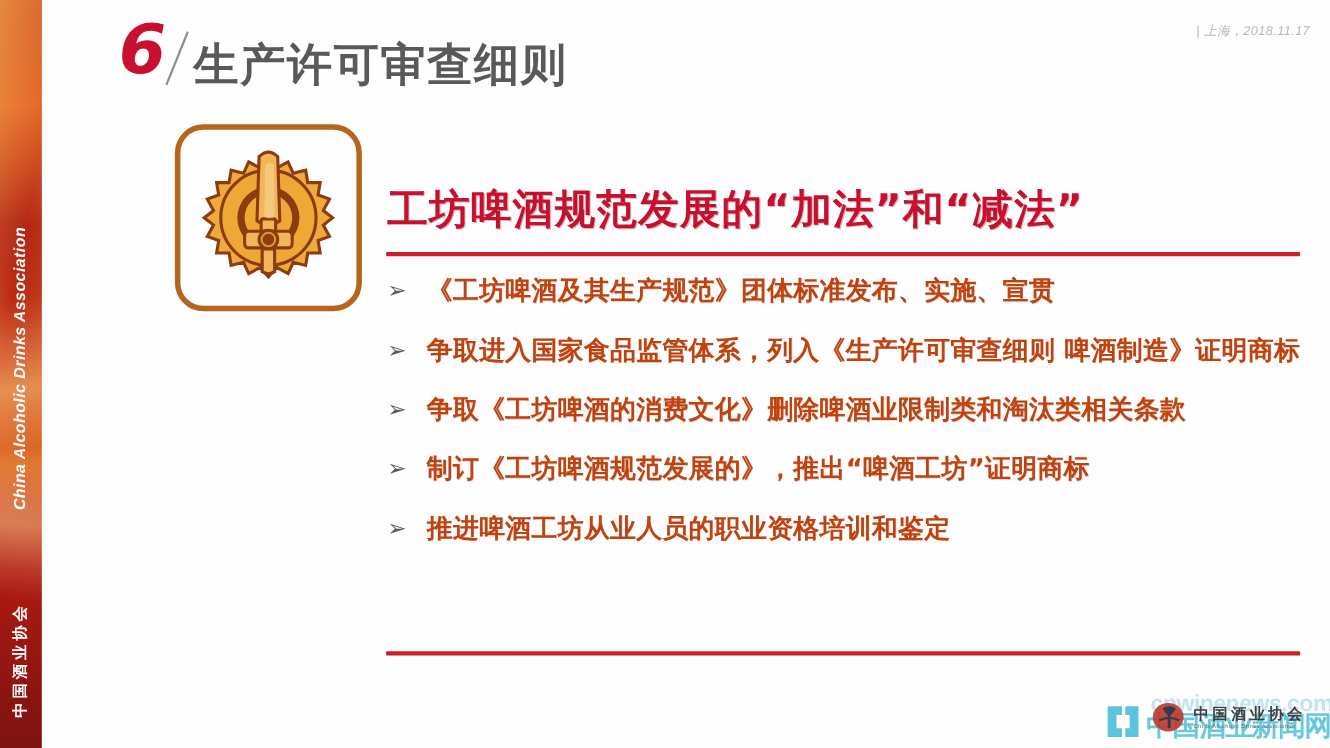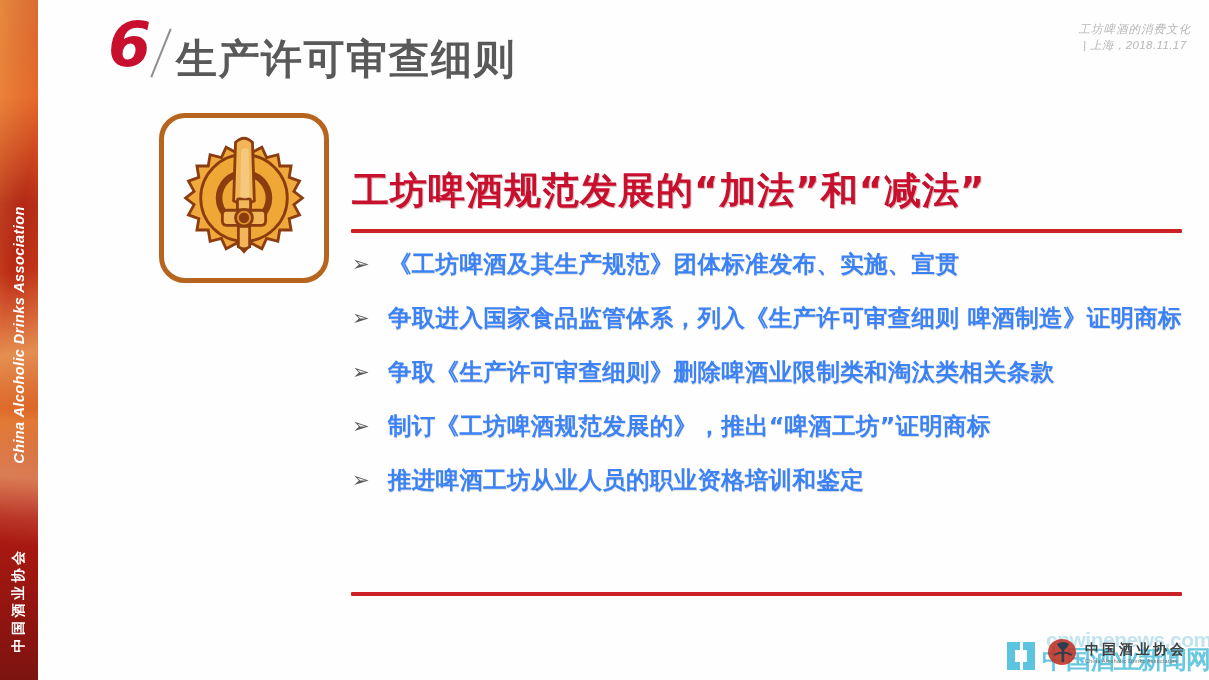--- a/index.html
+++ b/index.html
@@ -152,21 +152,21 @@
     width: 36px;
     color: #5a5a5a;
     font-size: 21px;
     line-height: 32px;
     font-family: "DejaVu Sans", sans-serif;
   }
   .bullet-text {
     flex: 1 1 auto;
     font-size: 23.5px;
     font-weight: 700;
-    color: #3b82f6;
+    color: #c2410c;
     line-height: 32px;
     letter-spacing: 0.3px;
     font-family: "DejaVu Sans", sans-serif;
     text-shadow: 0.5px 0.5px 0 rgba(120,120,120,0.25);
   }
 
   
   #watermark {
     position: absolute;
     right: 4px; bottom: 2px;
@@ -215,21 +215,20 @@
     <div id="sidebar-streaks"></div>
     <div class="side-text" id="side-text-en">China Alcoholic Drinks Association</div>
     <div class="side-text" id="side-text-cn">中国酒业协会</div>
   </div>
 
   <div id="header-number">6</div>
   <div id="header-slash"></div>
   <div id="header-title">生产许可审查细则</div>
 
   <div id="header-meta">
-    <div id="meta-cn">工坊啤酒的消费文化</div>
     <div id="meta-date">| 上海，2018.11.17</div>
   </div>
 
   <div id="icon-badge">
     <svg viewBox="0 0 170 170" xmlns="http://www.w3.org/2000/svg">
       <g>
 
         <path d="M85 28
                  L93 37 L104 31 L109 42 L121 39 L123 51 L135 51 L133 63
                  L144 67 L138 78 L147 85 L138 92 L144 103 L133 107 L135 119
@@ -263,21 +262,21 @@
     <div class="bullet">
       <span class="bullet-marker">➢</span>
       <span class="bullet-text">《工坊啤酒及其生产规范》团体标准发布、实施、宣贯</span>
     </div>
     <div class="bullet">
       <span class="bullet-marker">➢</span>
       <span class="bullet-text">争取进入国家食品监管体系，列入《生产许可审查细则 啤酒制造》证明商标</span>
     </div>
     <div class="bullet">
       <span class="bullet-marker">➢</span>
-      <span class="bullet-text">争取《生产许可审查细则》删除啤酒业限制类和淘汰类相关条款</span>
+      <span class="bullet-text">争取《工坊啤酒的消费文化》删除啤酒业限制类和淘汰类相关条款</span>
     </div>
     <div class="bullet">
       <span class="bullet-marker">➢</span>
       <span class="bullet-text">制订《工坊啤酒规范发展的》，推出“啤酒工坊”证明商标</span>
     </div>
     <div class="bullet">
       <span class="bullet-marker">➢</span>
       <span class="bullet-text">推进啤酒工坊从业人员的职业资格培训和鉴定</span>
     </div>
   </div>

